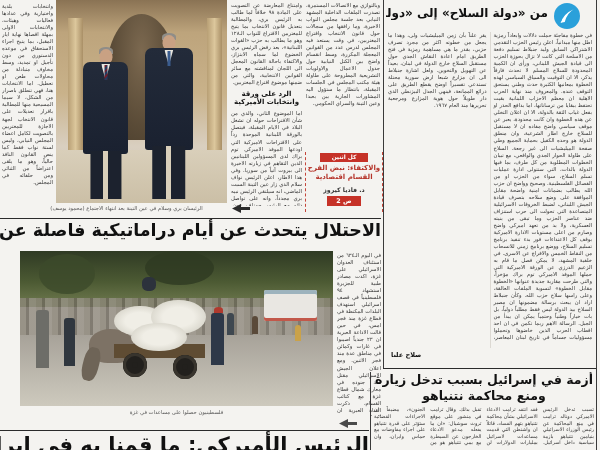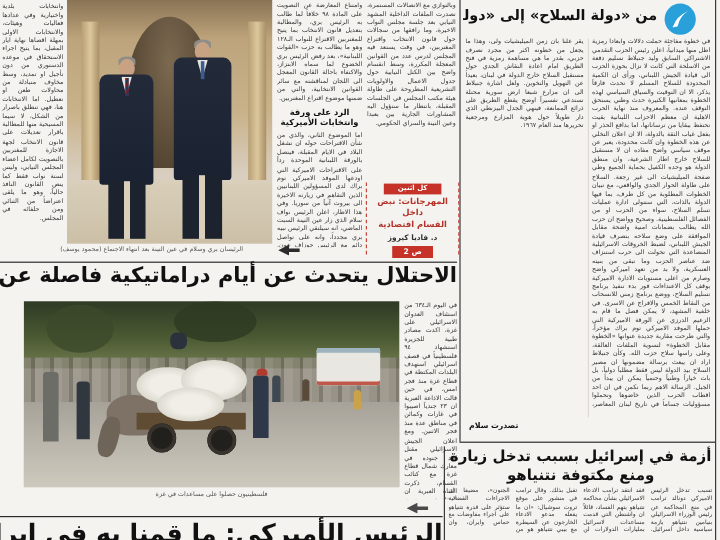--- a/index.html
+++ b/index.html
@@ -107,21 +107,21 @@
     <div class="tra-head">
       <div class="tra-circle">
         <svg width="18" height="18" viewBox="0 0 24 24">
           <path d="M4 21 Q7 9 21 3 Q12 8 9 20 Z" fill="#ffffff"></path>
           <path d="M4 21 L10 12" stroke="#ffffff" stroke-width="1.2" fill="none"></path>
         </svg>
       </div>
       <div class="tra-title headline">من «دولة السلاح» إلى «دولة القانون»؟</div>
     </div>
     <div class="tra-body body-text">في خطوة مفاجئة حملت دلالات وابعاداً رمزية اطل منها ميدانياً، اعلن رئيس الحزب التقدمي الاشتراكي السابق وليد جنبلاط تسليم دفعة من الاسلحة التي كانت لا تزال بحوزة الحزب الى قيادة الجيش اللبناني، ورأى ان الكمية المحدودة للسلاح المسلم لا تحدث فارقاً يذكر، الا ان التوقيت والسياق السياسي لهذه الخطوة بمعانيها الكثيرة حدث وطني يستحق التوقف عنده. والمعروف منذ نهاية الحرب الاهلية ان معظم الاحزاب اللبنانية بقيت تحتفظ ببقايا من ترساناتها، اما بدافع الحذر او بفعل غياب الثقة بالدولة، الا ان اعلان التخلي عن هذه الخطوة وان كانت محدودة، يعبر عن موقف سياسي واضح مفاده ان لا مستقبل للسلاح خارج اطار الشرعية، وان منطق الدولة هو وحده الكفيل بحماية الجميع وطي صفحة الميليشيات الى غير رجعة. السلاح على طاولة الحوار الجدي والواقعي، مع تبيان الخطوات المطلوبة من كل طرف، بما فيها الدولة بالذات، التي ستتولى ادارة عمليات تسلم السلاح، سواء من الحزب او من الفصائل الفلسطينية. وصحيح وواضح ان حزب الله يطالب بضمانات امنية واضحة مقابل الموافقة على وضع سلاحه بتصرف قيادة الجيش اللبناني، لضبط الخروقات الاسرائيلية المتصاعدة التي تحولت الى حرب استنزاف ضد عناصر الحزب وما تبقى من بنيته العسكرية، ولا بد من تعهد اميركي واضح وصارم من اعلى مستويات الادارة الاميركية بوقف كل الاعتداءات فور بدء تنفيذ برنامج تسليم السلاح، ووضع برنامج زمني للانسحاب من النقاط الخمس والافراج عن الاسرى. في خلفية المشهد، لا يمكن فصل ما قام به الزعيم الدرزي عن الورقة الاميركية التي حملها الموفد الاميركي توم براك مؤخراً، والتي طرحت مقاربة جديدة عنوانها «الخطوة مقابل الخطوة» لتسوية الملفات العالقة، وعلى راسها سلاح حزب الله. وكأن جنبلاط اراد ان يبعث برسالة مضمونها ان مصير السلاح بيد الدولة ليس فقط مطلباً دولياً، بل بات خياراً وطنياً وحتمياً يمكن ان يبدأ من الجبل. الرسالة الاهم ربما تكمن في ان احد اقطاب الحرب الذين خاضوها وتحملوا مسؤوليات جساماً في تاريخ لبنان المعاصر، يقر علناً بأن زمن الميليشيات ولى، وهذا ما يجعل من خطوته اكثر من مجرد تصرف حزبي، بقدر ما هي مساهمة رمزية في فتح الطريق امام اعادة النقاش الجدي حول مستقبل السلاح خارج الدولة في لبنان، بعيداً عن التهويل والتخوين. ولعل اشارة جنبلاط الى ان مزارع شبعا ارض سورية محتلة تستدعي تفسيراً اوضح يقطع الطريق على ذرائع الممانعة، فينهي الجدل البيزنطي الذي دار طويلاً حول هوية المزارع ومرجعية تحريرها منذ العام ١٩٦٧.</div>
-    <div class="tra-sig">تصدرت سلام</div>
+    <div class="tra-sig">صلاح علنا</div>
   </div>
 
   <div class="abs body-text" style="left:2px;top:3px;width:51px;height:213px;">وانتخابات بلدية واختيارية وفي عدادها فعاليات وهيئات، والانتخابات الاولى بمهلة اقصاها نهاية ايار المقبل، بما يتيح اجراء الاستحقاق في موعده الدستوري من دون تأجيل او تمديد، وسط مخاوف متبادلة من محاولات طعن او تعطيل. اما الانتخابات هنا، فهي تنطلق باصرار من الشكل، لا سيما المسيحية منها للمطالبة باقرار تعديلات على قانون الانتخاب لجهة الاجازة للمغتربين بالتصويت لكامل اعضاء المجلس النيابي، وليس لستة نواب فقط كما ينص القانون النافذ حالياً، وهو ما يلقى اعتراضاً من الثنائي ومن حلفائه في المجلس.</div>
 
   <div class="photo p1">
     <div class="p1-arch"></div>
     <div class="p1-col" style="left:7%;"></div>
     <div class="p1-col" style="right:3%;"></div>
     <div class="p1-floor"></div>
     <div class="fig" style="left:16%;top:24%;width:26%;height:74%;">
@@ -151,21 +151,21 @@
       <svg width="18" height="9" viewBox="0 0 18 9">
           <path d="M0 4.5 L9 0 V3 H18 V6 H9 V9 Z" fill="#2b2b2b"></path>
         </svg>
     </div>
   </div>
 
   <div class="abs body-text" style="left:306px;top:2px;width:74px;height:146px;">وبالتوازي مع الاتصالات المستمرة، تصدرت الملفات الداخلية المشهد النيابي بعد جلسة مجلس النواب الاخيرة، وما رافقها من سجالات حول قانون الانتخاب واقتراع المغتربين، في وقت يستعد فيه المجلس لدرس عدد من القوانين المعجلة المكررة، وسط انقسام واضح بين الكتل النيابية حول جدول الاعمال والاولويات التشريعية المطروحة على طاولة هيئة مكتب المجلس في الجلسات المقبلة، بانتظار ما ستؤول اليه المشاورات الجارية بين بعبدا وعين التينة والسراي الحكومي.</div>
 
   <div class="teaser">
     <div class="teaser-banner">كل اثنين</div>
-    <div class="teaser-line">المهرجانات: نبض داخل</div>
+    <div class="teaser-line">والاكتفاء: نبض الفرح</div>
     <div class="teaser-line" style="margin-top:0;">القسام اقتصادية</div>
     <div class="teaser-author">د. فاديا كيروز</div>
     <div class="teaser-badge">ص 2</div>
   </div>
 
   <div class="h-mid headline">الاحتلال يتحدث عن أيام دراماتيكية فاصلة عن صفقة الأسرى</div>
 
   <div class="photo p2">
     <div class="p2-foliage"></div>
     <div class="p2-blob" style="left:6%;top:2%;width:18%;height:26%;"></div>
@@ -198,19 +198,19 @@
     <div class="body-text" style="height:164px;">في اليوم الـ٦٣٤ من استئناف العدوان الاسرائيلي على غزة، اكدت مصادر طبية للجزيرة استشهاد ٩٤ فلسطينياً في قصف اسرائيلي استهدف البلدات المكتظة في قطاع غزة منذ فجر امس، في حين قالت الاذاعة العبرية ان ٢٣ جندياً اصيبوا في غارات وكمائن في مناطق عدة منذ فجر الاثنين. ومع اعلان الجيش الاسرائيلي مقتل احد جنوده في معارك شمال قطاع غزة مع كتائب القسام، ذكرت القناة العبرية ان المقاومة نصبت كميناً شرقي خان يونس، فيما اقر الكابينت بأن جنوداً وقعوا في كمين مضاد، واستشهد عدد من جنود الاحتياط وجرى نقلهم بين قتيل وجريح الى مستشفيات تل ابيب. وبهذا المشهد تتصاعد الدعوات الى انجاز صفقة تبادل شاملة توقف الحرب على القطاع ايضا</div>
     <div class="jump-arrow" style="left:2px;bottom:0;">
       <svg width="18" height="9" viewBox="0 0 18 9">
           <path d="M0 4.5 L9 0 V3 H18 V6 H9 V9 Z" fill="#4a4a4a"></path>
         </svg>
     </div>
   </div>
 
   <div class="isr">
     <div class="isr-h headline">أزمة في إسرائيل بسبب تدخل زيارة</div>
-    <div class="isr-h headline">ومنع مكتوفة نتنياهو</div>
+    <div class="isr-h headline">ومنع محاكمة نتنياهو</div>
     <div class="isr-cols body-text">تسبب تدخل الرئيس الاميركي دونالد ترامب في منع المحاكمة عن رئيس الوزراء الاسرائيلي بنيامين نتنياهو بازمة سياسية داخل اسرائيل. فقد انتقد ترامب الادعاء الاسرائيلي بشأن محاكمة نتنياهو بتهم الفساد، قائلاً ان واشنطن التي قدمت مساعدات لاسرائيل بمليارات الدولارات لن تقبل بذلك. وقال ترامب في منشور على موقع تروث سوشيال: «ان ما يفعله مدعو الادعاء الخارجون عن السيطرة مع بيبي نتنياهو هو من الجنون»، مضيفاً ان الاجراءات القضائية ستؤثر على قدرة نتنياهو على اجراء مفاوضات مع حماس وايران، وان الولايات المتحدة لن تقف مكتوفة.</div>
   </div>
 
   <div class="h-bottom headline">الرئيس الأميركي: ما قمنا به في إيران كان رائعاً</div>
 
 </div>
 
 </body></html>

